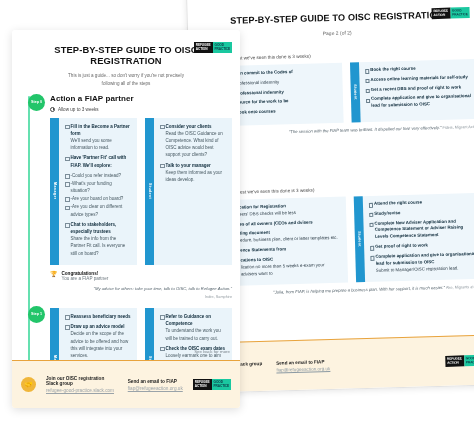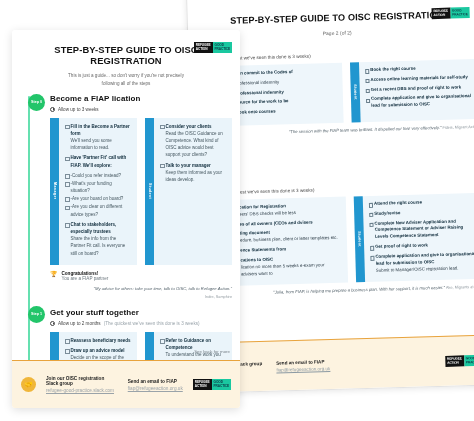--- a/index.html
+++ b/index.html
@@ -336,21 +336,21 @@
       </div>
     </div>
 
     <div class="p1-body">
       <div class="timeline"></div>
       <div class="timeline-curve"></div>
 
       <div class="step">
         <div class="step-dot" style="top:0">Step 0</div>
         <div class="step-head">
-          <div class="step-title">Become a FIAP lication</div>
+          <div class="step-title">Action a FIAP partner</div>
           <div class="step-allow">
             <span class="clock"></span>
             <span>Allow up to 3 weeks</span>
           </div>
         </div>
 
         <div class="cards">
           <div class="card">
             <div class="spine">Manager</div>
             <div class="body">
@@ -408,28 +408,20 @@
         </div>
 
         <div class="quote">
           <span>"My advice for others: take your time, talk to OISC, talk to Refugee Action."</span>
           <span class="attr">Indre, Samphire</span>
         </div>
       </div>
 
       <div class="step" style="margin-top:8px">
         <div class="step-dot" style="top:-2px">Step 1</div>
-        <div class="step-head">
-          <div class="step-title">Get your stuff together</div>
-          <div class="step-allow">
-            <span class="clock"></span>
-            <span>Allow up to 2 months</span>
-            <span class="note">(The quickest we've seen this done is 3 weeks)</span>
-          </div>
-        </div>
 
         <div class="cards">
           <div class="card">
             <div class="spine">Manager</div>
             <div class="body">
               <ul>
                 <li><span class="h">Reassess beneficiary needs</span></li>
                 <li>
                   <span class="h">Draw up an advice model</span>
                   <span class="d">Decide on the scope of the advice to be offered and how this will integrate into your services.</span>

